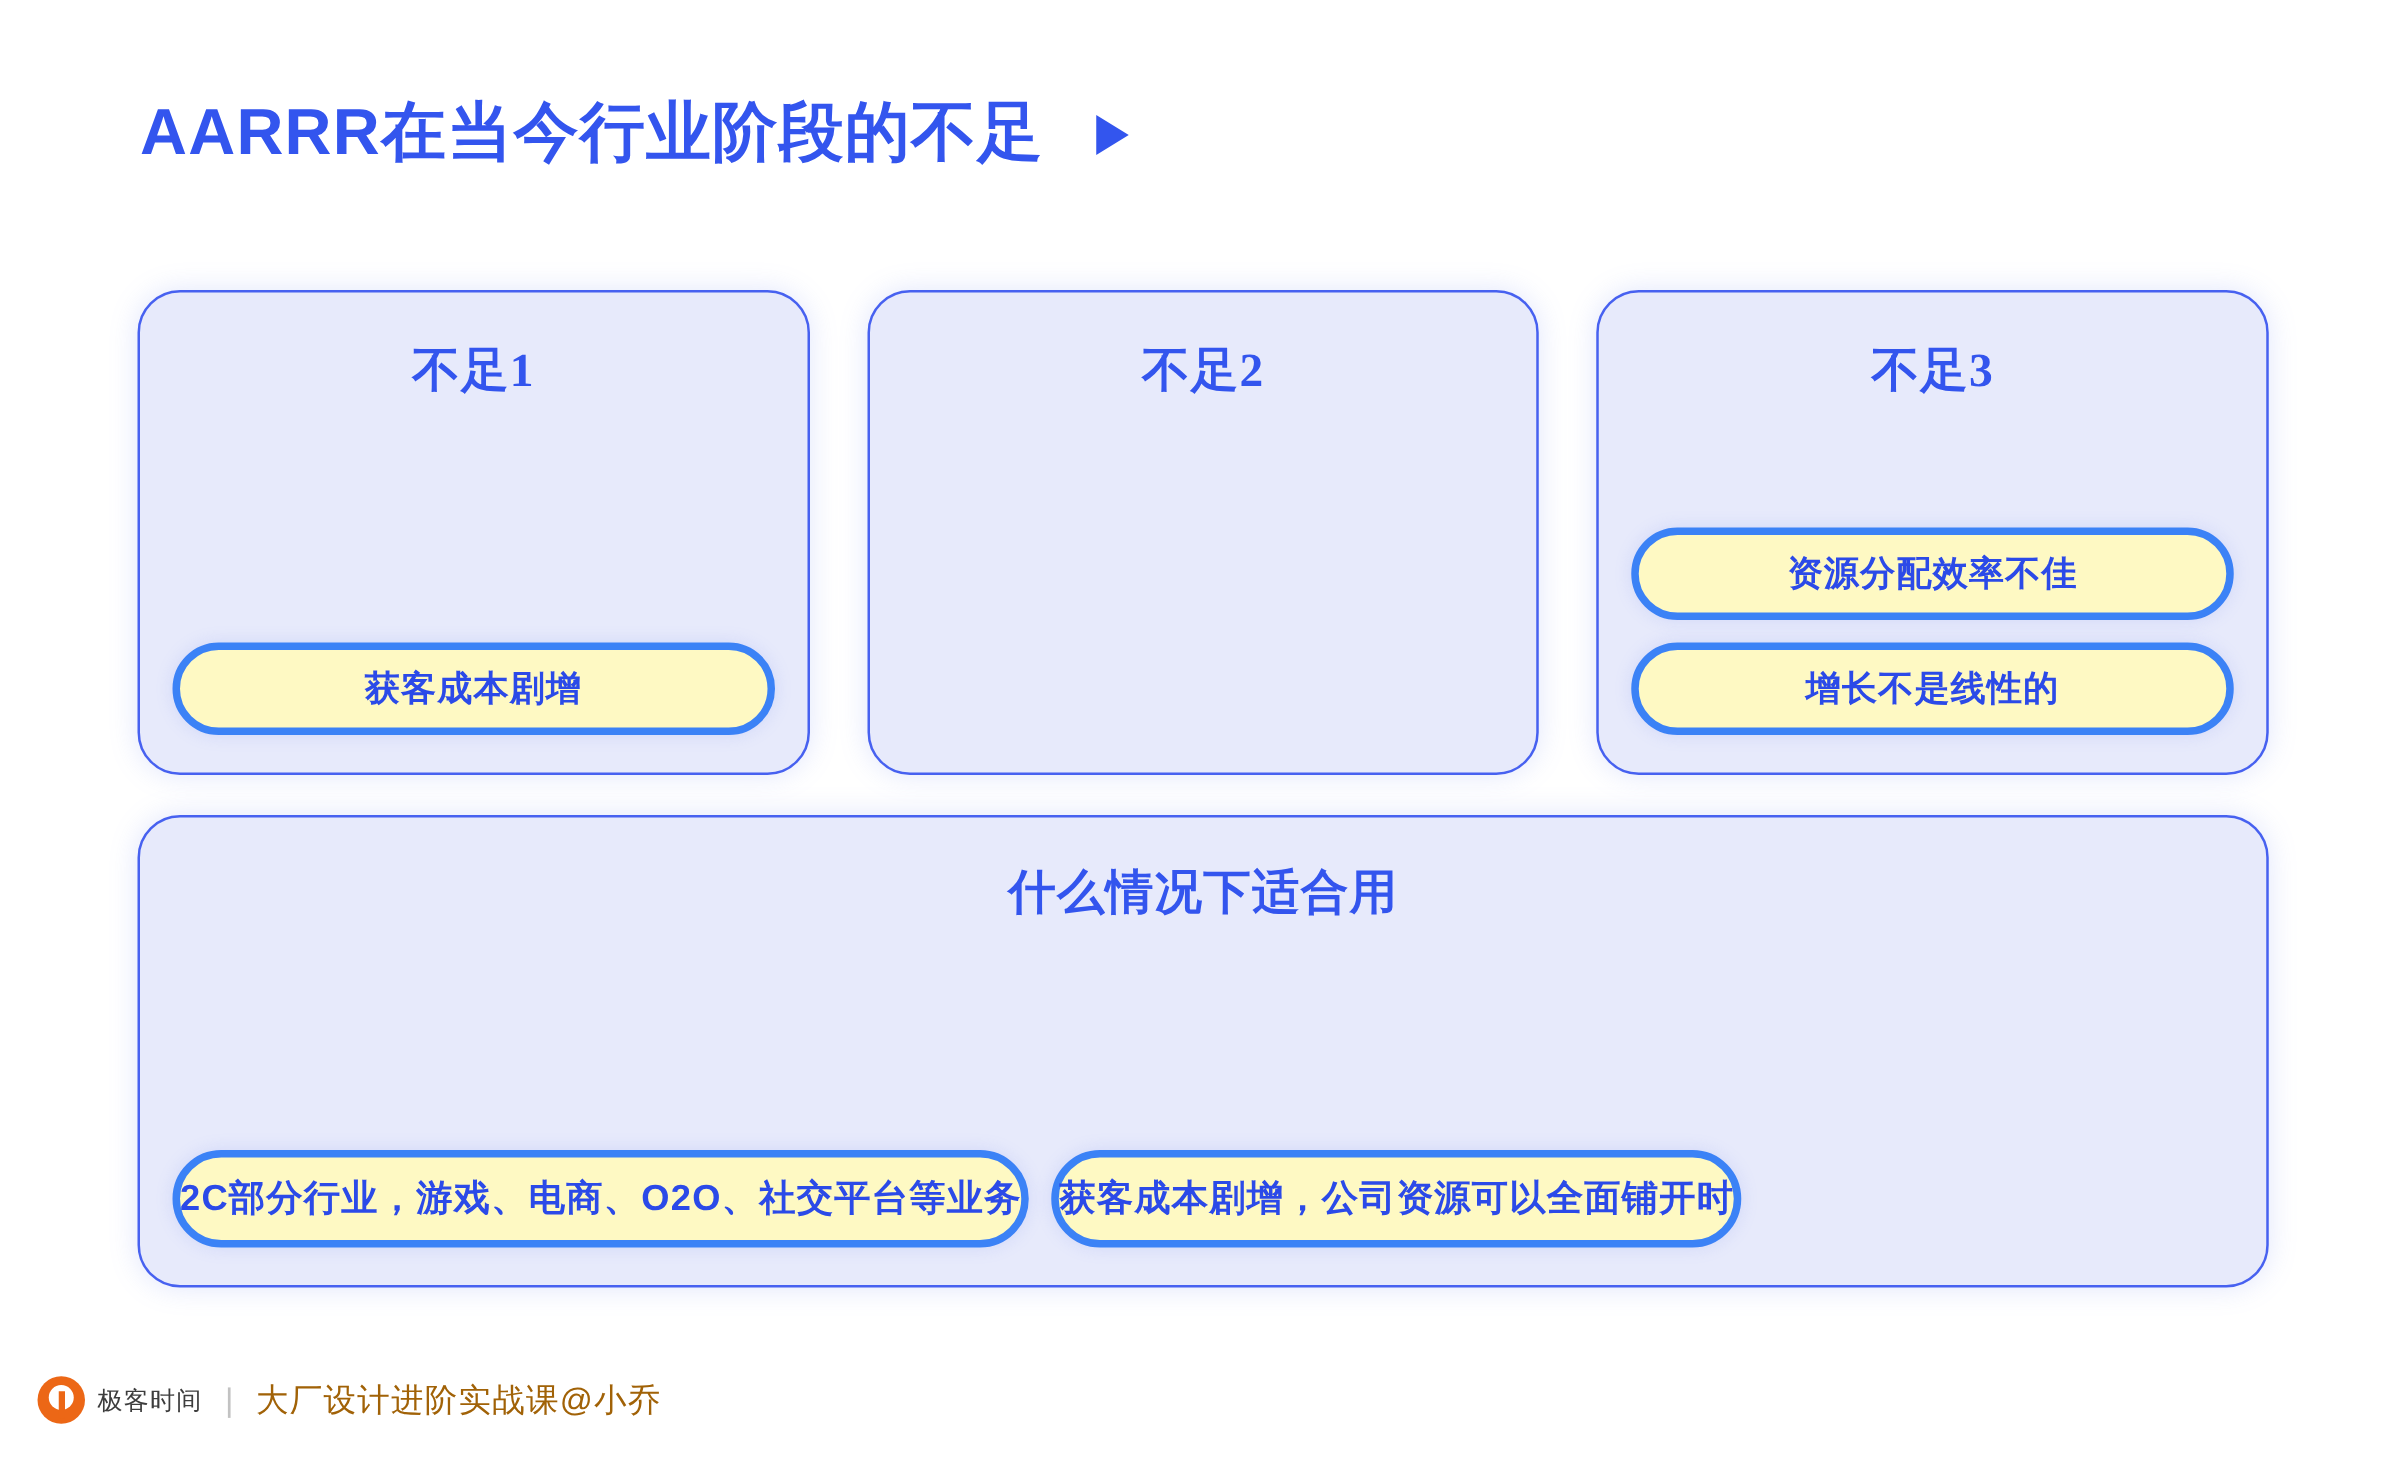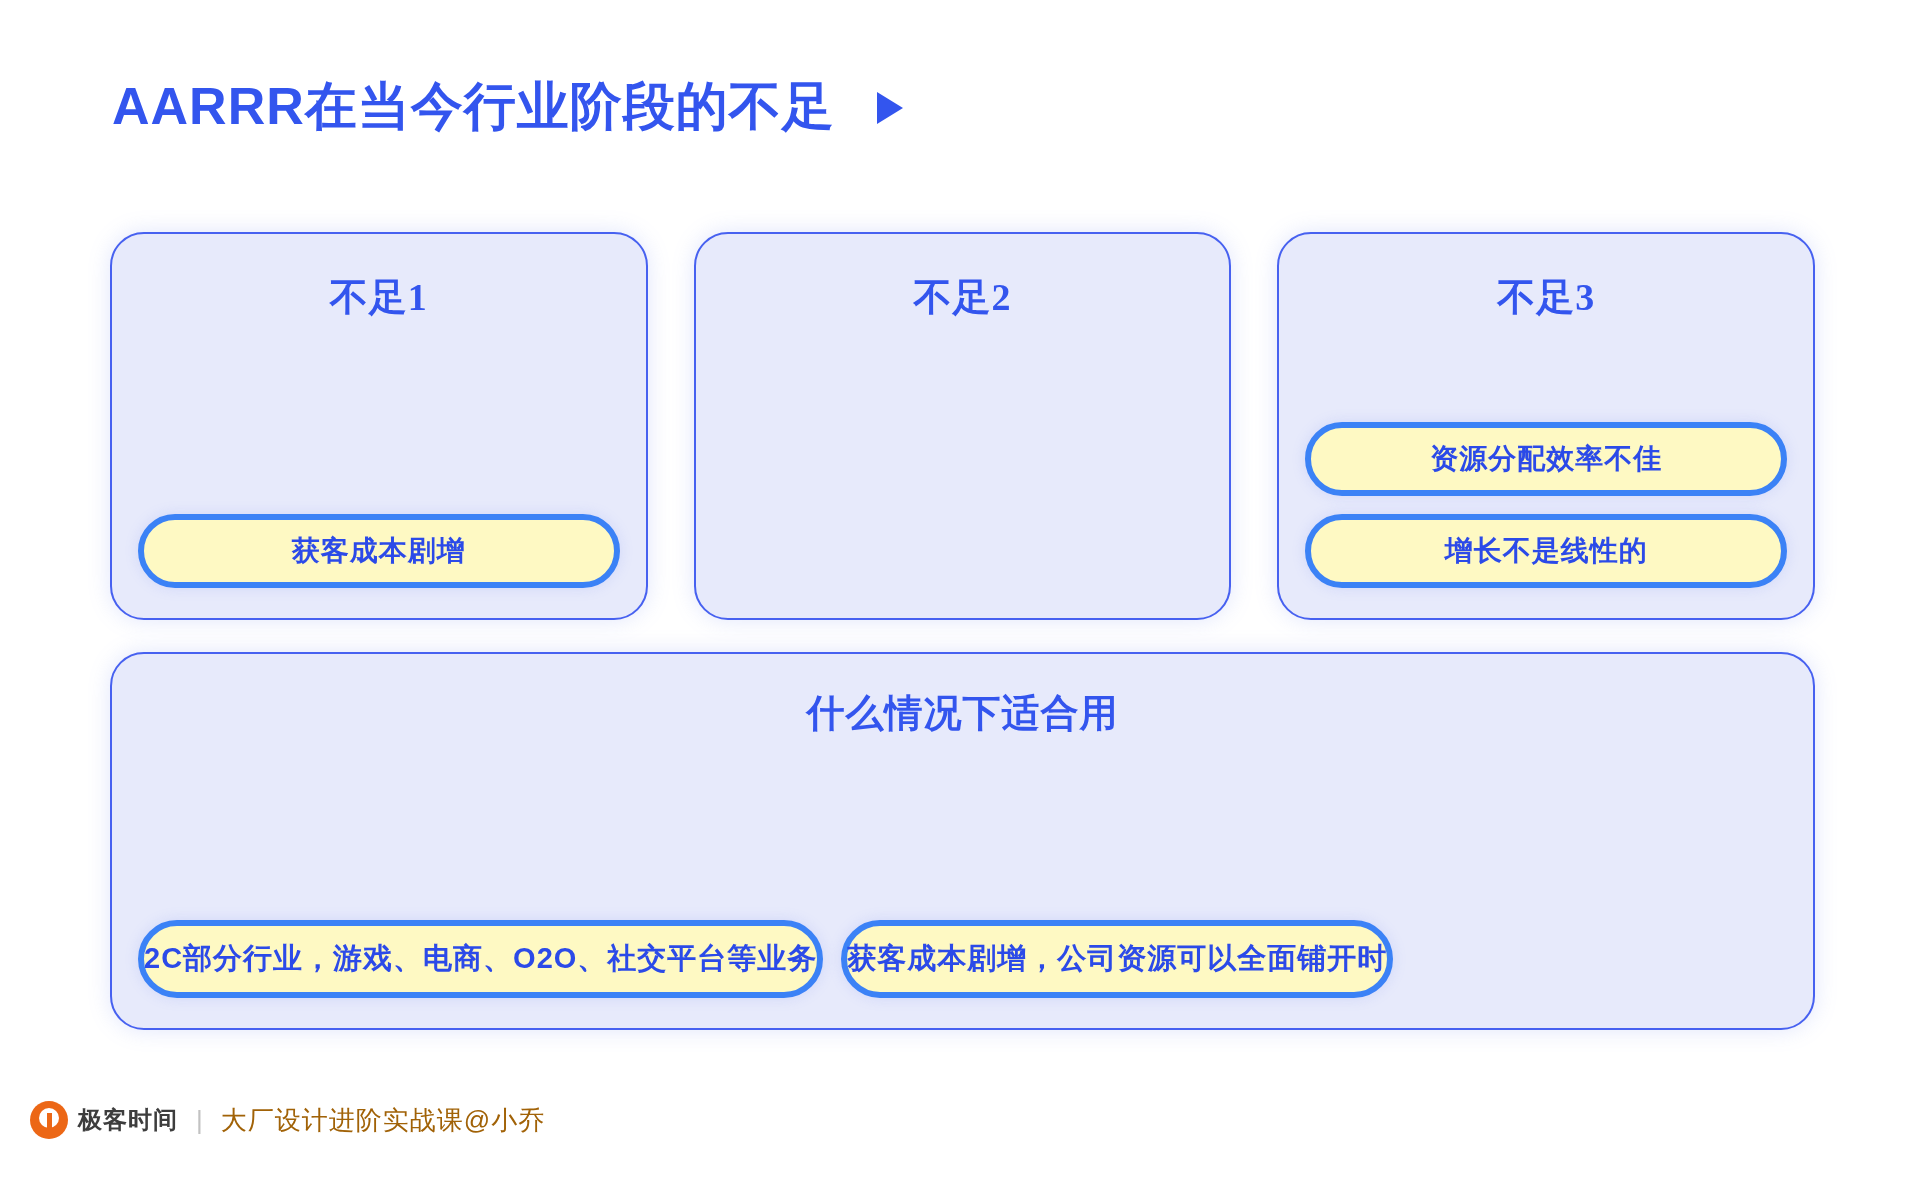--- a/index.html
+++ b/index.html
@@ -171,22 +171,22 @@
   .logo-mark .stem {
     position: absolute;
     left: 17px;
     top: 12px;
     width: 5px;
     height: 22px;
     background: #ec6716;
     border-radius: 0 0 2px 2px;
   }
   .logo-word {
-    font-size: 24px;
-    font-weight: 700;
+    font-size: 20px;
+    font-weight: 400;
     color: #3d3d3d;
     letter-spacing: 1px;
   }
   .footer-sep {
     color: #c2c2c2;
     font-size: 26px;
     margin: 0 8px;
     font-weight: 400;
   }
   .footer-course {

